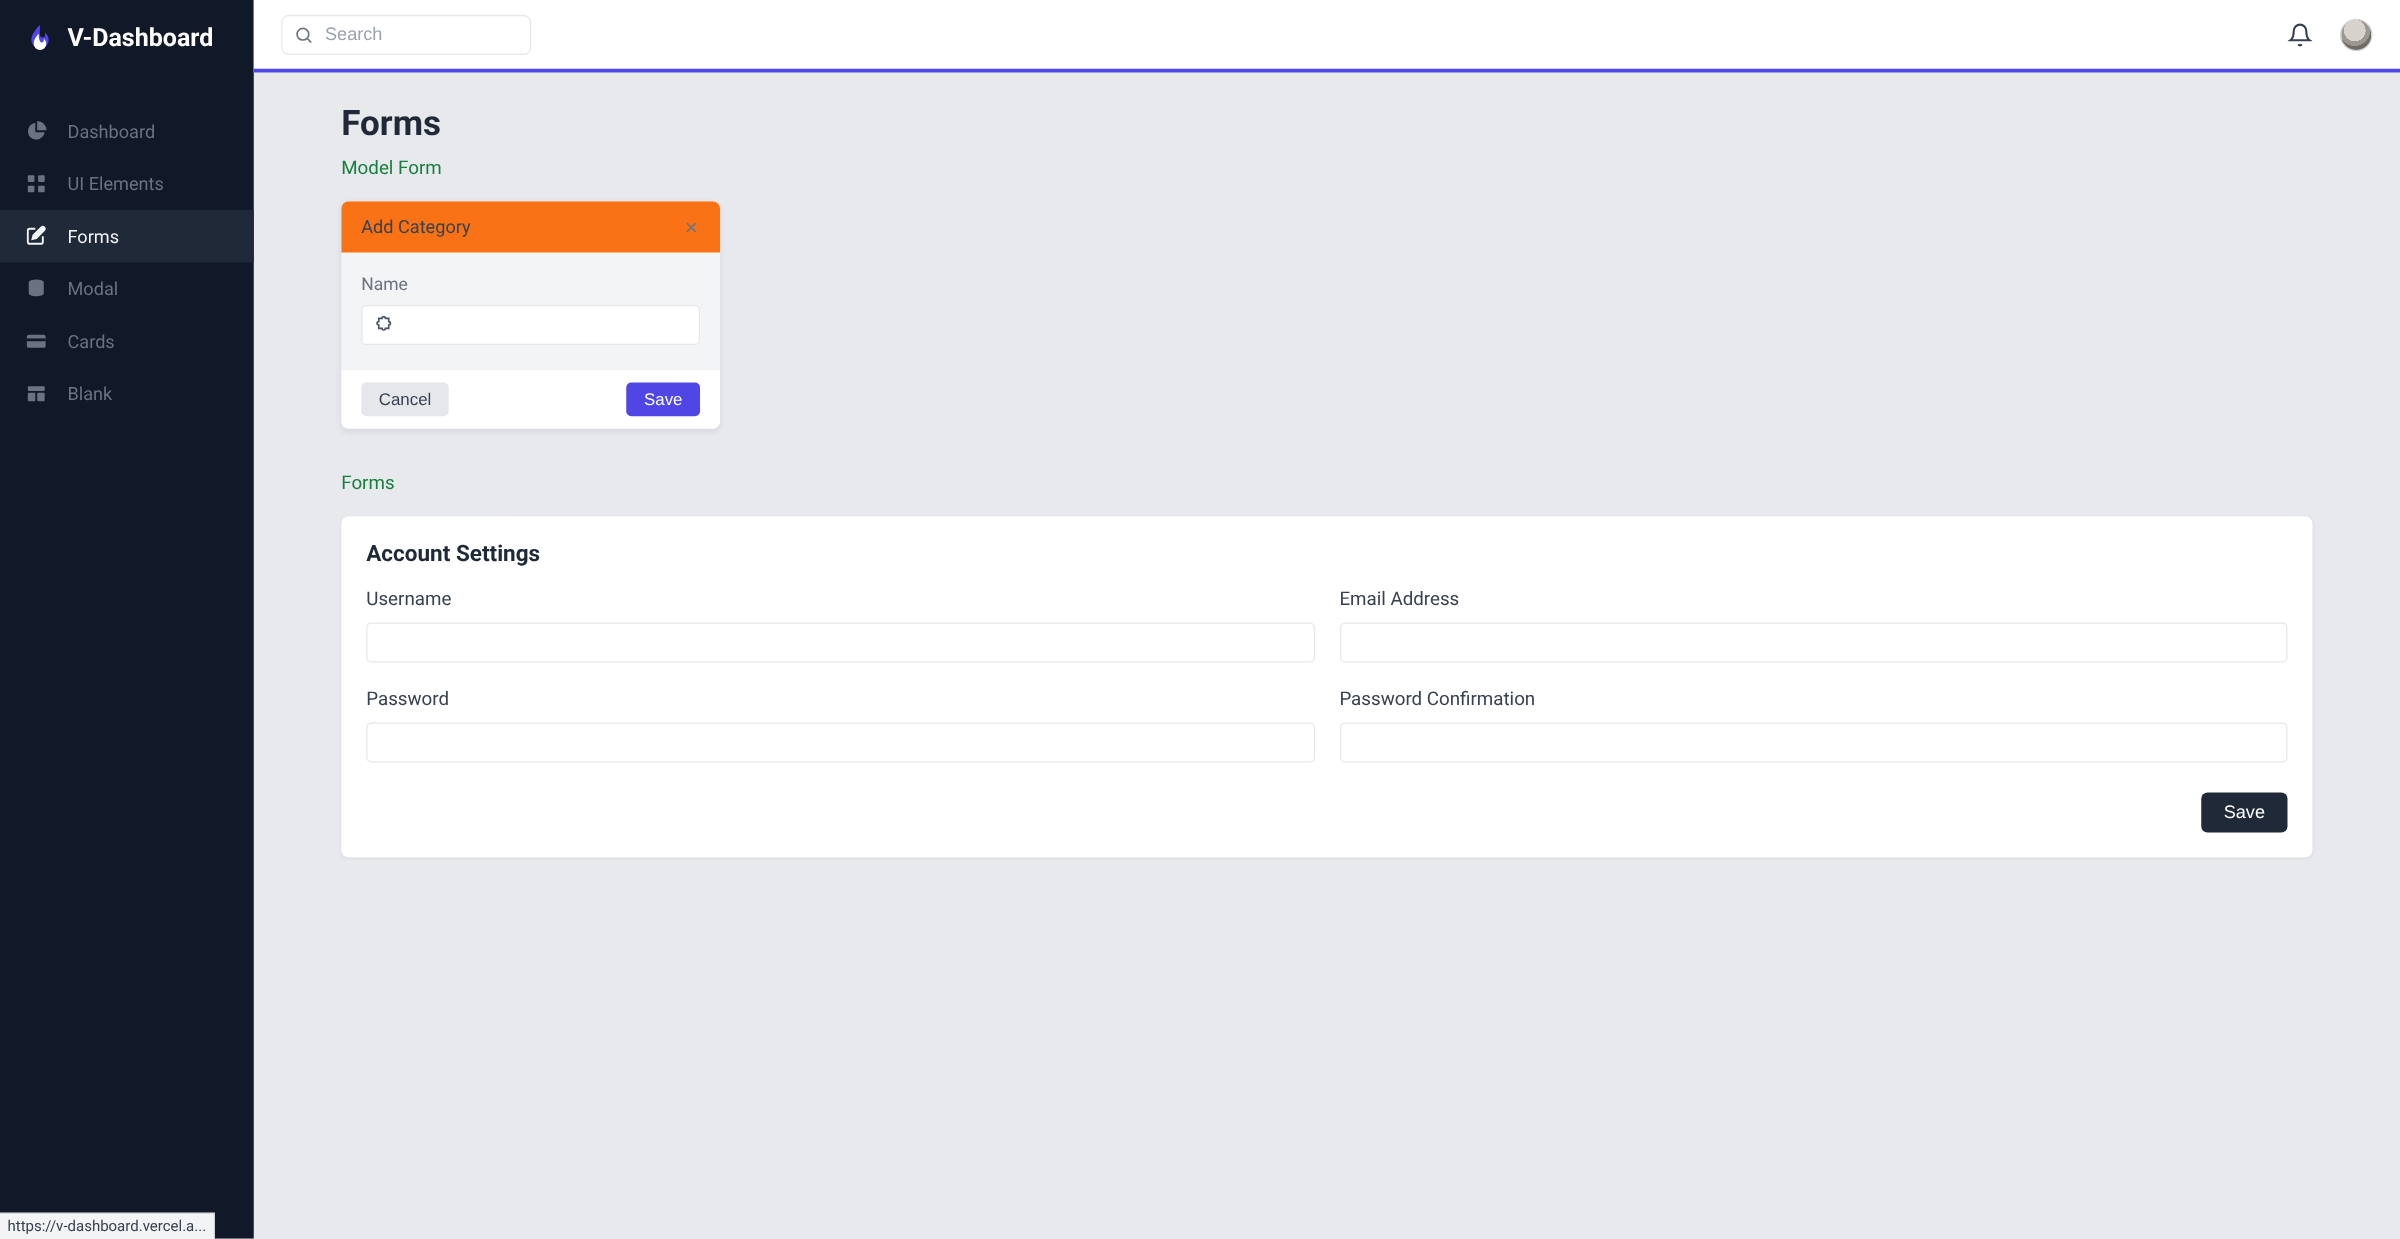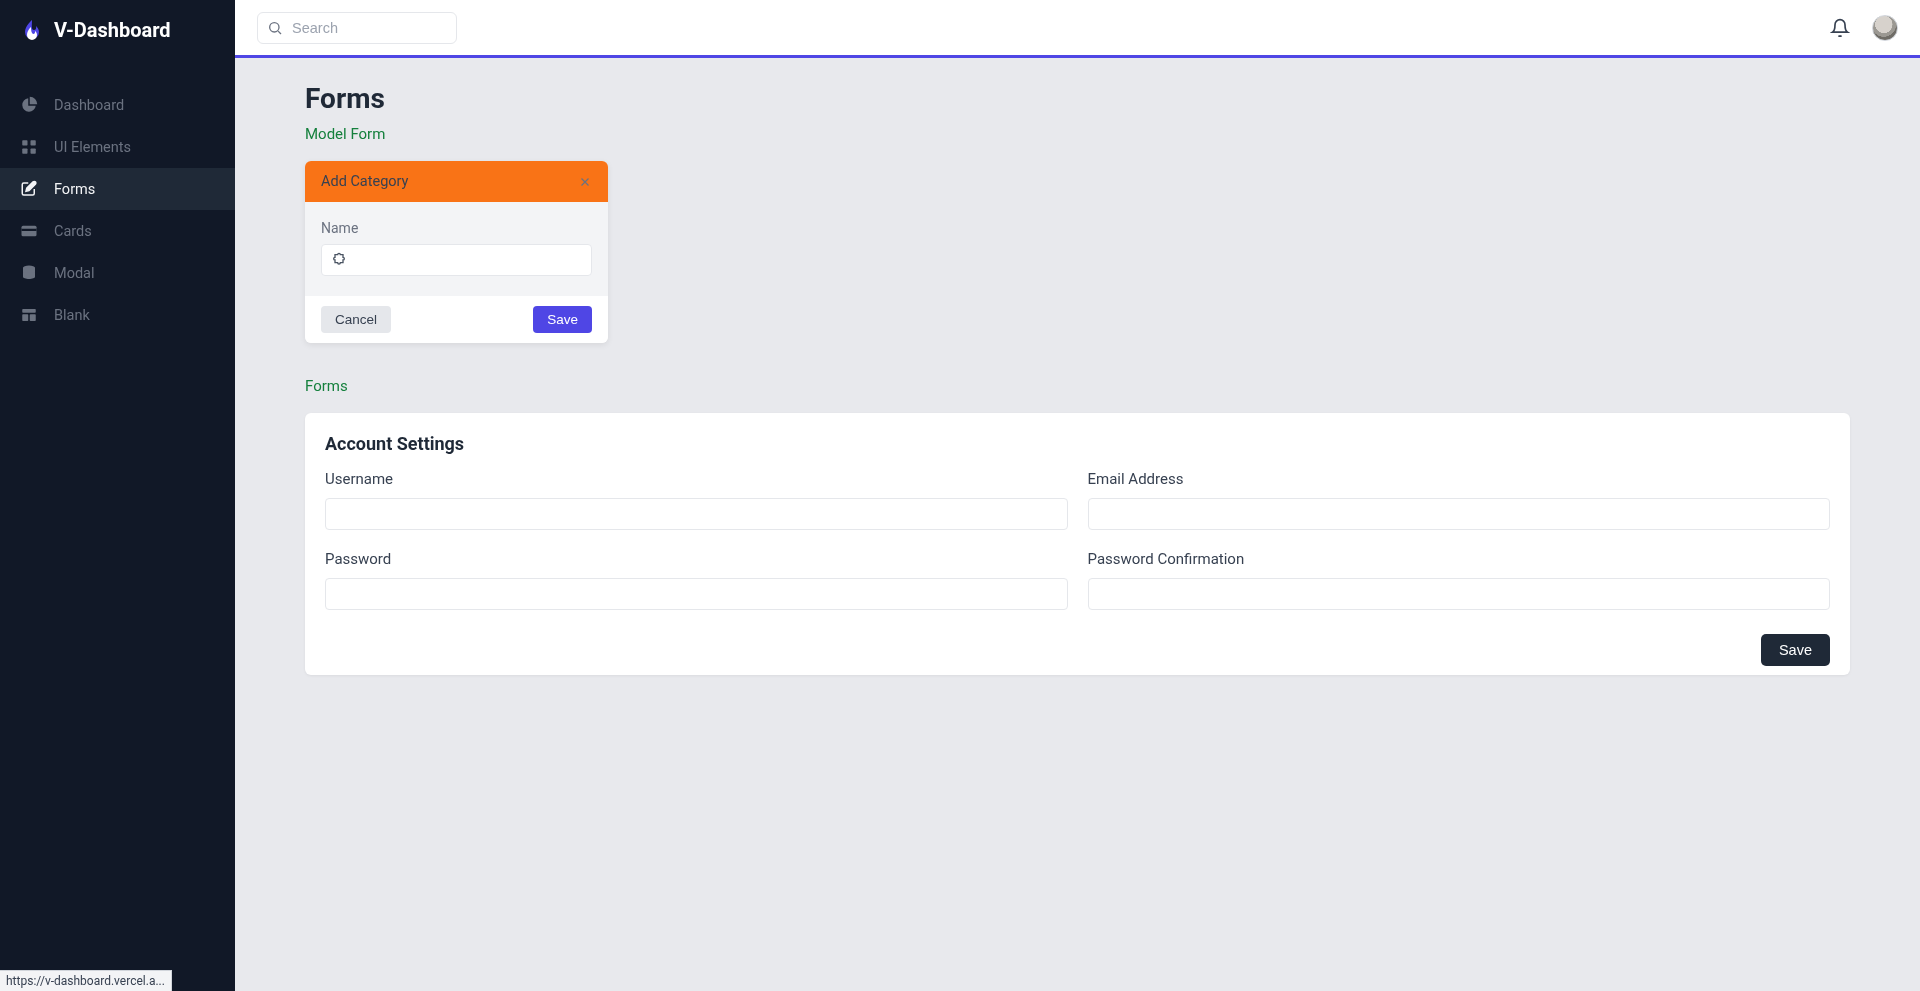--- a/index.html
+++ b/index.html
@@ -7,21 +7,21 @@
       font-family: -apple-system, BlinkMacSystemFont, "Segoe UI", Roboto, "Helvetica Neue", Arial, sans-serif;
       background: #e8e9ed;
       color: #1a202c;
       height: 100vh;
       overflow: hidden;
     }
     .app { display: flex; height: 100vh; }
     
     
     .sidebar {
-      width: 235px;
+      width: 203px;
       background: #111827;
       flex-shrink: 0;
       display: flex;
       flex-direction: column;
     }
     .brand {
       display: flex;
       align-items: center;
       gap: 10px;
       padding: 18px 16px 18px 20px;
@@ -132,21 +132,21 @@
     }
     .btn { border: none; cursor: pointer; border-radius: 4px; font-size: 13.5px; padding: 6px 14px; }
     .btn-cancel { background: #e5e7eb; color: #374151; }
     .btn-save { background: #4f46e5; color: #fff; }
     .btn-dark { background: #1f2937; color: #fff; padding: 8px 18px; font-size: 14.5px; border-radius: 5px; }
 
     
     .forms-card {
       background: #fff;
       border-radius: 6px;
-      padding: 20px 20px 9px 20px;
+      padding: 20px 20px 20px 20px;
       box-shadow: 0 1px 3px rgba(0,0,0,0.06);
     }
     .card-title { font-size: 18px; font-weight: 700; color: #1f2937; margin-bottom: 16px; }
     .form-grid { display: grid; grid-template-columns: 1fr 1fr; gap: 20px 20px; }
     .form-col label { display: block; color: #374151; font-size: 15px; margin-bottom: 10px; }
     .plain-input { padding: 7px 10px; }
     .form-actions { display: flex; justify-content: flex-end; margin-top: 24px; }
 
     
     .status-tip {
@@ -196,35 +196,35 @@
             <svg viewBox="0 0 24 24" fill="none" stroke="currentColor" stroke-width="2">
               <path d="M11 4H5a2 2 0 0 0-2 2v12a2 2 0 0 0 2 2h12a2 2 0 0 0 2-2v-6"></path>
               <path d="M17.5 2.5a2.1 2.1 0 1 1 3 3L12 14l-4 1 1-4 8.5-8.5z" fill="currentColor"></path>
             </svg>
           </span>
         <span>Forms</span>
       </a>
       <a class="nav-item">
         <span class="nav-icon">
             <svg viewBox="0 0 24 24" fill="currentColor">
-              <rect x="2" y="5" width="20" height="14" rx="2"></rect>
-              <rect x="2" y="9" width="20" height="3" fill="#111827"></rect>
-            </svg>
-          </span>
-        <span>Cards</span>
-      </a>
-      <a class="nav-item">
-        <span class="nav-icon">
-            <svg viewBox="0 0 24 24" fill="currentColor">
               <ellipse cx="12" cy="5" rx="8" ry="3"></ellipse>
               <path d="M4 5v6c0 1.7 3.6 3 8 3s8-1.3 8-3V5"></path>
               <path d="M4 11v6c0 1.7 3.6 3 8 3s8-1.3 8-3v-6"></path>
             </svg>
           </span>
         <span>Modal</span>
+      </a>
+      <a class="nav-item">
+        <span class="nav-icon">
+            <svg viewBox="0 0 24 24" fill="currentColor">
+              <rect x="2" y="5" width="20" height="14" rx="2"></rect>
+              <rect x="2" y="9" width="20" height="3" fill="#111827"></rect>
+            </svg>
+          </span>
+        <span>Cards</span>
       </a>
       <a class="nav-item">
         <span class="nav-icon">
             <svg viewBox="0 0 24 24" fill="currentColor">
               <rect x="3" y="4" width="18" height="5" rx="1"></rect>
               <rect x="3" y="11" width="8" height="9" rx="1"></rect>
               <rect x="13" y="11" width="8" height="9" rx="1"></rect>
             </svg>
           </span>
         <span>Blank</span>

